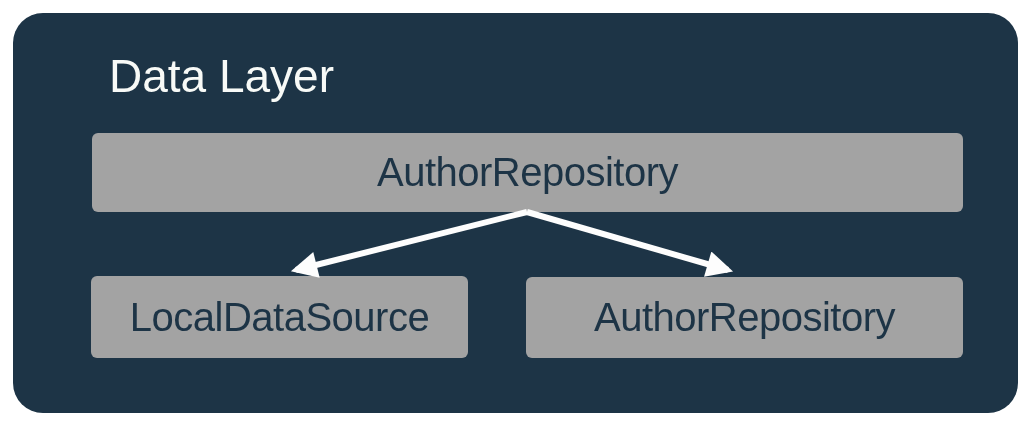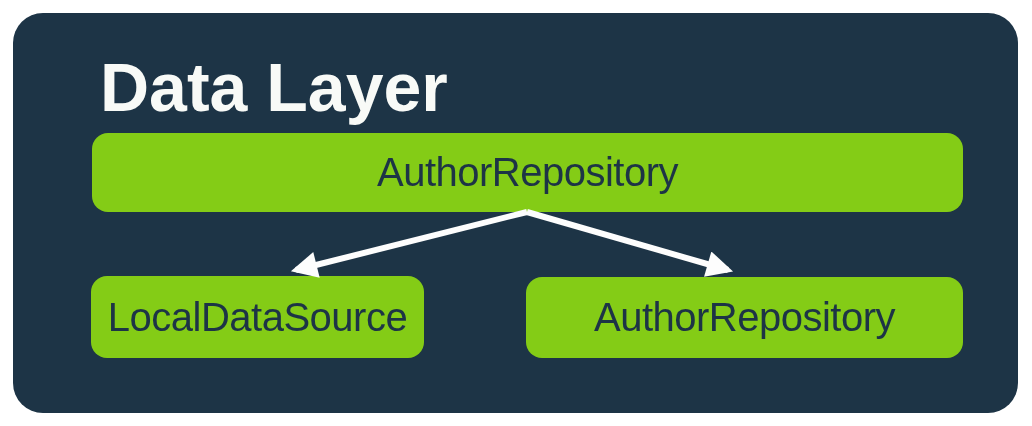--- a/index.html
+++ b/index.html
@@ -21,51 +21,50 @@
     position: absolute;
     left: 13px;
     top: 13px;
     width: 1005px;
     height: 400px;
     background: #1d3446;
     border-radius: 30px;
   }
   .title {
     position: absolute;
-    left: 87px;
+    left: 96px;
     top: 40px;
     color: #f8faf7;
-    font-size: 68px;
+    font-size: 46px;
     line-height: 1.0;
     letter-spacing: 0px;
     white-space: nowrap;
-    font-weight: bold;
   }
   .node {
     position: absolute;
-    background: #84cc16;
-    border-radius: 16px;
+    background: #a3a3a3;
+    border-radius: 6px;
     display: flex;
     align-items: center;
     justify-content: center;
     color: #1d3446;
     font-size: 40px;
     letter-spacing: -0.5px;
     white-space: nowrap;
   }
   .node-author {
     left: 92px;
     top: 133px;
     width: 871px;
     height: 79px;
   }
   .node-local {
     left: 91px;
     top: 276px;
-    width: 333px;
+    width: 377px;
     height: 82px;
   }
   .node-network {
     left: 526px;
     top: 277px;
     width: 437px;
     height: 81px;
   }
   .edges {
     position: absolute;

